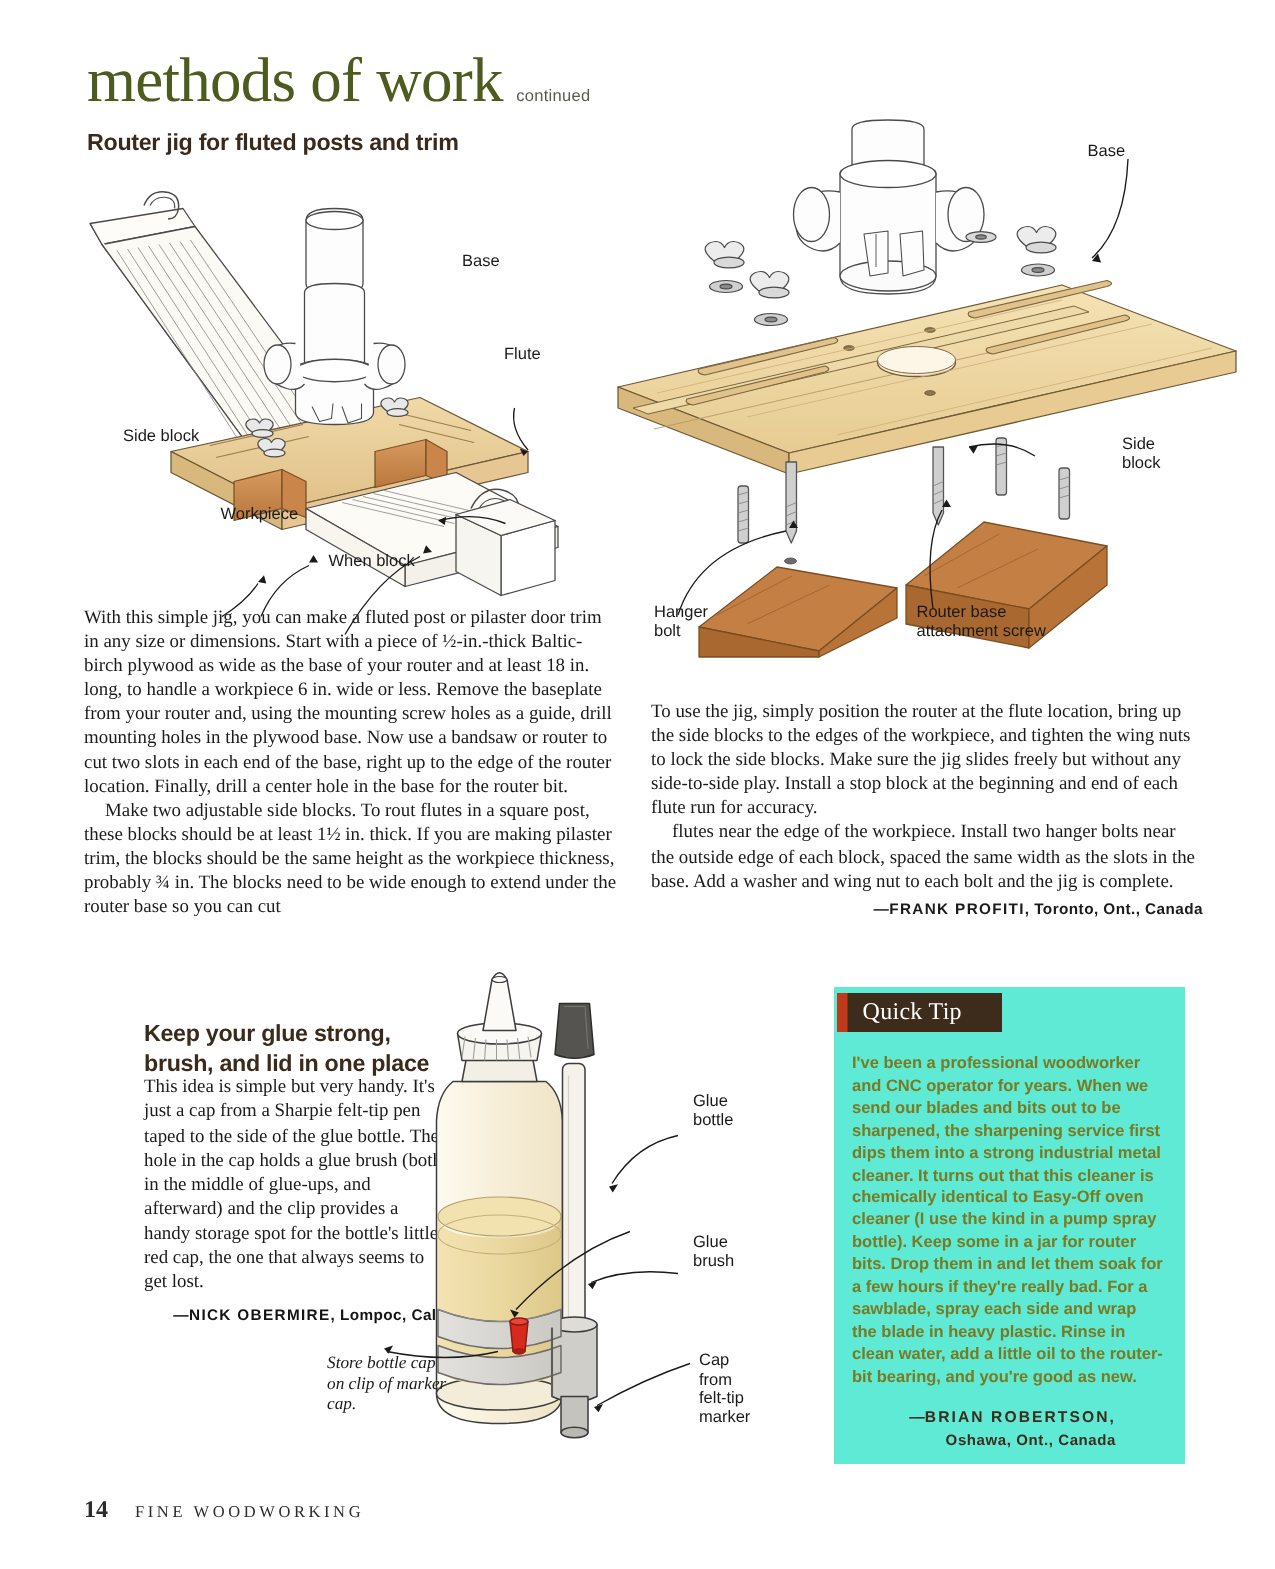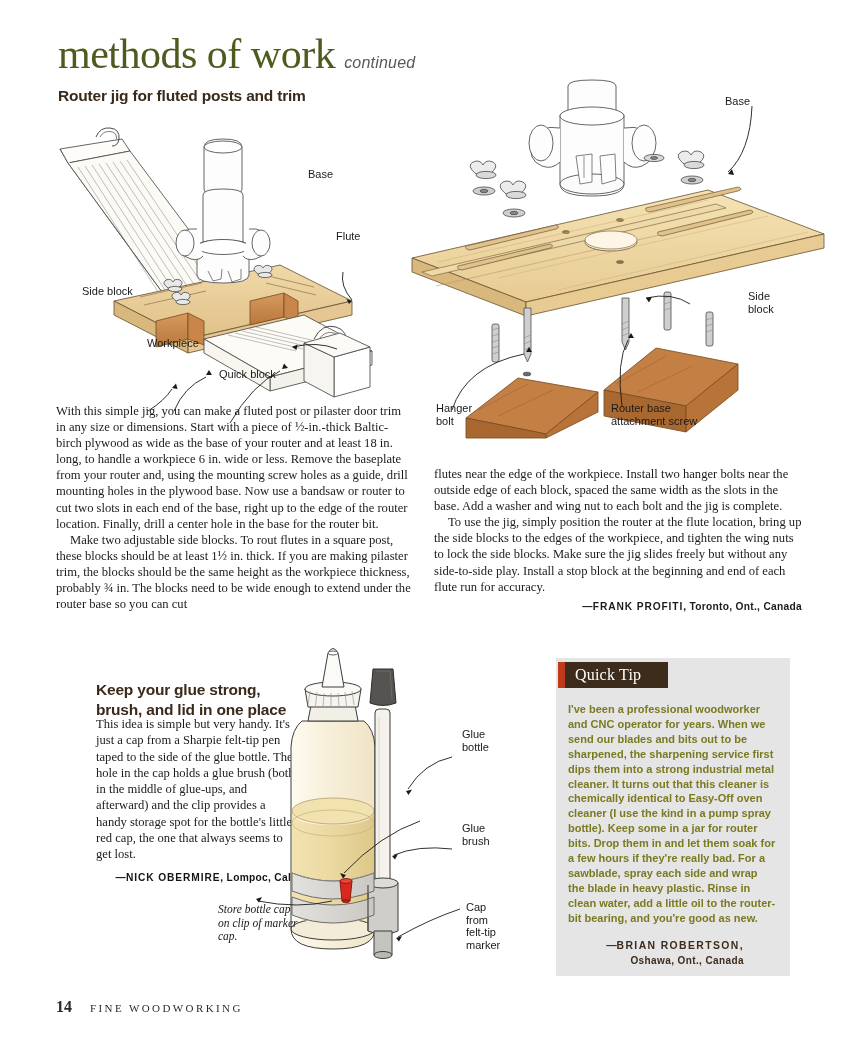--- a/index.html
+++ b/index.html
@@ -33,25 +33,24 @@
   }
   .masthead-title {
     font-family: "Liberation Serif", serif;
     font-size: 42px;
     line-height: 1;
     color: #4e5b1e;
     letter-spacing: -0.5px;
   }
   .masthead-continued {
     font-family: "Liberation Sans", sans-serif;
-    font-size: 16px;
+    font-size: 11px;
     color: #5a5a52;
     margin-left: 9px;
     letter-spacing: 0.2px;
-    font-style: italic;
   }
 
   
   .tip-heading {
     position: absolute;
     font-family: "Liberation Sans", sans-serif;
     font-weight: bold;
     color: #3a2a1b;
     letter-spacing: -0.2px;
   }
@@ -118,21 +117,21 @@
   }
   #glue-credit .who { letter-spacing: 0.9px; }
 
   
   #quicktip {
     position: absolute;
     left: 556px;
     top: 658px;
     width: 234px;
     height: 318px;
-    background: #e5e5e5;
+    background: #5eead4;
   }
   #quicktip-header {
     position: absolute;
     left: 2px;
     top: 4px;
     height: 26px;
     width: 110px;
     background: #3d2b1c;
     display: flex;
     align-items: center;
@@ -332,21 +331,21 @@
         <path d="M154 250 l3 -5 l3 5 z"></path>
         <path d="M230 244 l2 -5.5 l4 4.5 z"></path>
         <path d="M120 263 l4 -4.5 l1.5 5.5 z"></path>
       </g>
     </svg>
 
     <div class="callout" style="left:256px; top:43px;">Base</div>
     <div class="callout" style="left:284px; top:105px;">Flute</div>
     <div class="callout" style="left:30px;  top:160px;">Side block</div>
     <div class="callout" style="left:95px;  top:212px;">Workpiece</div>
-    <div class="callout" style="left:167px; top:243px;">Quick block</div>
+    <div class="callout" style="left:167px; top:243px;">When block</div>
   </div>
 
   <div class="illus" id="fig-exploded" style="left:408px; top:86px; width:420px; height:352px;">
     <svg width="420" height="352" viewBox="0 0 420 352">
       <defs>
         <linearGradient id="plyB" x1="0" y1="0" x2="0" y2="1">
           <stop offset="0" stop-color="#f5e2b4"></stop>
             <stop offset="1" stop-color="#e7cb92"></stop>
         </linearGradient>
         <linearGradient id="blkB" x1="0" y1="0" x2="1" y2="1">
@@ -493,22 +492,22 @@
     <div class="callout" style="left:203px; top:316px;">Router base
 attachment screw</div>
   </div>
 
   <div class="body-col" id="col-left">
     <p>With this simple jig, you can make a fluted post or pilaster door trim in any size or dimensions. Start with a piece of ½-in.-thick Baltic-birch plywood as wide as the base of your router and at least 18 in. long, to handle a workpiece 6 in. wide or less. Remove the baseplate from your router and, using the mounting screw holes as a guide, drill mounting holes in the plywood base. Now use a bandsaw or router to cut two slots in each end of the base, right up to the edge of the router location. Finally, drill a center hole in the base for the router bit.</p>
     <p>Make two adjustable side blocks. To rout flutes in a square post, these blocks should be at least 1½ in. thick. If you are making pilaster trim, the blocks should be the same height as the workpiece thickness, probably ¾ in. The blocks need to be wide enough to extend under the router base so you can cut</p>
   </div>
 
   <div class="body-col" id="col-right">
+    <p>To use the jig, simply position the router at the flute location, bring up the side blocks to the edges of the workpiece, and tighten the wing nuts to lock the side blocks. Make sure the jig slides freely but without any side-to-side play. Install a stop block at the beginning and end of each flute run for accuracy.</p>
     <p>flutes near the edge of the workpiece. Install two hanger bolts near the outside edge of each block, spaced the same width as the slots in the base. Add a washer and wing nut to each bolt and the jig is complete.</p>
-    <p>To use the jig, simply position the router at the flute location, bring up the side blocks to the edges of the workpiece, and tighten the wing nuts to lock the side blocks. Make sure the jig slides freely but without any side-to-side play. Install a stop block at the beginning and end of each flute run for accuracy.</p>
     <div class="credit"><span>—</span><span class="who">FRANK PROFITI</span><span>, Toronto, Ont., Canada</span></div>
   </div>
 
   <div class="tip-heading" id="heading-glue">Keep your glue strong, brush, and lid in one place</div>
 
   <div id="glue-body">This idea is simple but very handy. It's just a cap from a Sharpie felt-tip pen taped to the side of the glue bottle. The hole in the cap holds a glue brush (both in the middle of glue-ups, and afterward) and the clip provides a handy storage spot for the bottle's little red cap, the one that always seems to get lost.</div>
 
   <div id="glue-credit"><span>—</span><span class="who">NICK OBERMIRE</span><span>, Lompoc, Calif.</span></div>
 
   <div class="illus" id="fig-glue" style="left:216px; top:645px; width:330px; height:332px;">

